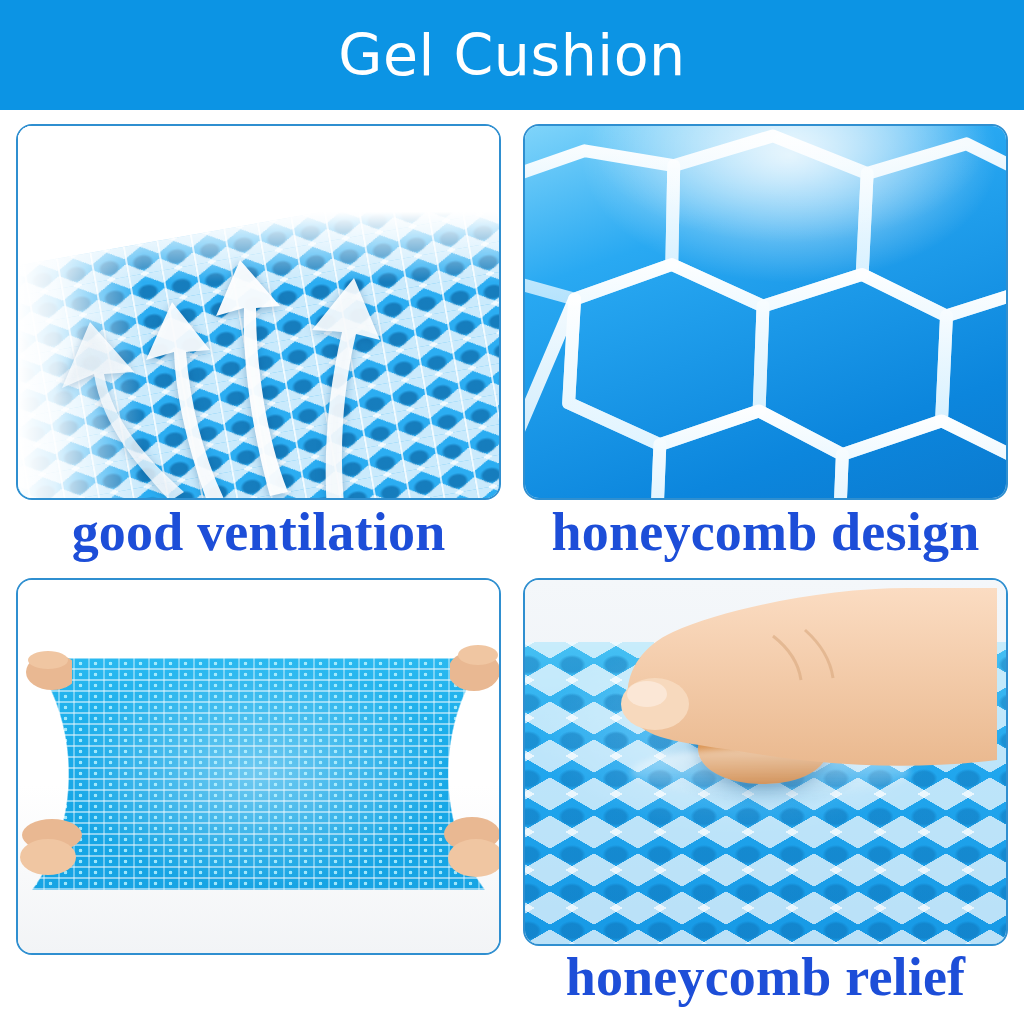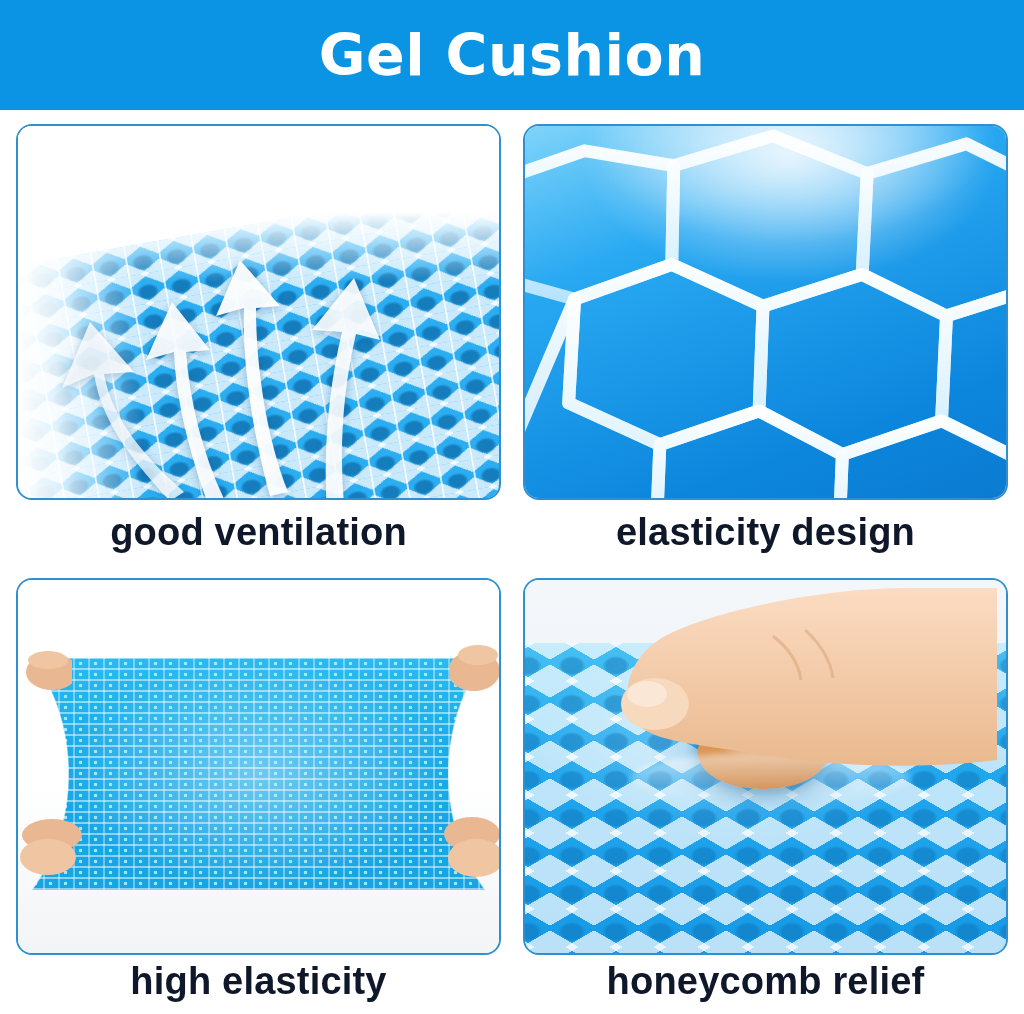--- a/index.html
+++ b/index.html
@@ -13,21 +13,21 @@
 
   
   .header {
     position:absolute; left:0; top:0; width:1024px; height:110px;
     background:#0c94e4;
     display:flex; align-items:center; justify-content:center;
   }
   .header-title {
     color:#ffffff;
     font-size:57px;
-    font-weight:bold;
+    font-weight:normal;
     letter-spacing:0.5px;
     line-height:1;
     font-family:"DejaVu Sans", sans-serif;
   }
 
   
   .grid {
     position:absolute; left:0; top:110px;
     width:1024px; height:904px;
   }
@@ -46,24 +46,24 @@
     border-radius:16px;
     overflow:hidden;
     background:#ffffff;
   }
   .cell-r1c1 .photo, .cell-r1c2 .photo { height:376px; }
   .cell-r2c1 .photo, .cell-r2c2 .photo { height:377px; }
 
   .caption {
     flex:1;
     display:flex; align-items:center; justify-content:center;
-    color:#0f172a;
-    font-size:38px;
+    color:#1d4ed8;
+    font-size:54px;
     font-weight:bold;
-    font-family:Liberation Sans, sans-serif;
+    font-family:Liberation Serif, serif;
     letter-spacing:0.2px;
     white-space:nowrap;
   }
 
   
   .art { position:absolute; inset:0; }
 
   
   .p1-bg { position:absolute; inset:0; background:#ffffff; }
   .p1-slab {
@@ -252,21 +252,21 @@
               <polygon points="340,150 425,192 420,298 320,332 236,288 240,182"></polygon>
               <polygon points="525,160 610,200 605,306 505,340 420,298 425,192"></polygon>
               <polygon points="44,280 136,322 132,420 32,452 -50,410 50,175"></polygon>
               <polygon points="236,288 320,332 316,430 216,462 132,420 136,322"></polygon>
               <polygon points="420,298 505,340 500,440 400,472 316,430 320,332"></polygon>
             </g>
           </svg>
           <div style="position:absolute;inset:0;background:radial-gradient(ellipse 75% 50% at 55% 4%, rgba(255,255,255,.55), rgba(255,255,255,0) 55%);"></div>
         </div>
       </div>
-      <div class="caption">elasticity design</div>
+      <div class="caption">honeycomb design</div>
     </div>
 
     <div class="cell cell-r2c1">
       <div class="photo">
         <div class="art">
           <div class="p3-bg"></div>
           <div class="p3-sheet">
             <div class="p3-mesh"></div>
             <div class="p3-mesh2"></div>
           </div>
@@ -282,21 +282,20 @@
           <svg class="hand" style="left:432px; top:55px; width:54px; height:78px;" viewBox="0 0 54 78">
             <ellipse cx="24" cy="36" rx="26" ry="20" fill="#e9b892"></ellipse>
             <ellipse cx="28" cy="20" rx="20" ry="10" fill="#f0c6a2"></ellipse>
           </svg>
           <svg class="hand" style="left:424px; top:222px; width:62px; height:92px;" viewBox="0 0 62 92">
             <ellipse cx="30" cy="32" rx="28" ry="17" fill="#e9b892"></ellipse>
             <ellipse cx="34" cy="56" rx="28" ry="19" fill="#f0c6a2"></ellipse>
           </svg>
         </div>
       </div>
-      <div class="caption">high elasticity</div>
     </div>
 
     <div class="cell cell-r2c2">
       <div class="photo">
         <div class="art">
           <div class="p4-bg"></div>
           <div class="p4-mat">
             <div class="p4-hex"></div>
           </div>
           <div class="p4-dimple"></div>

